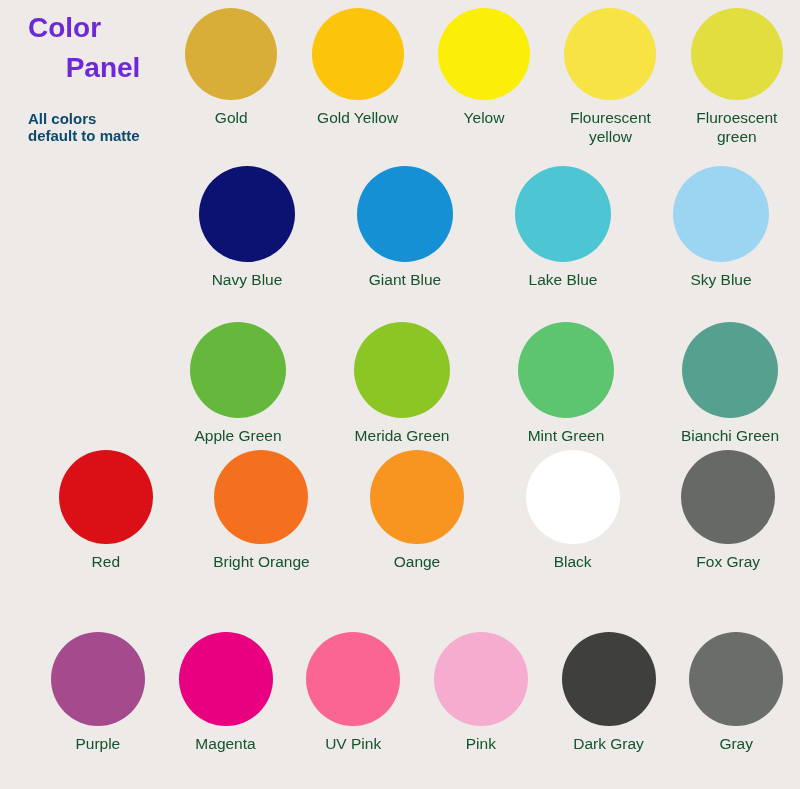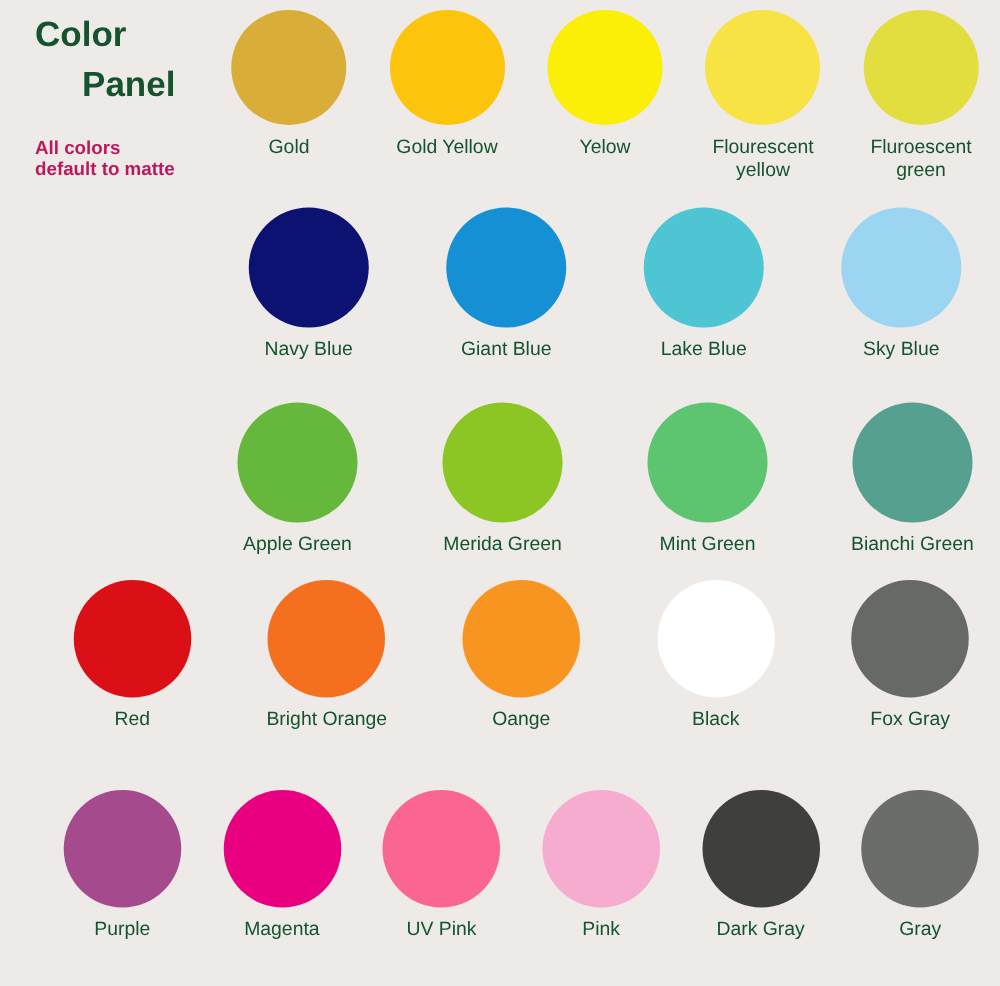--- a/index.html
+++ b/index.html
@@ -24,50 +24,50 @@
   
   .heading {
     position: absolute;
     left: 28px;
     top: 6px;
     width: 150px;
   }
   .heading .title-line {
     font-size: 28px;
     font-weight: bold;
-    color: #14532d;
+    color: #6d28d9;
     letter-spacing: 0px;
     line-height: 1.0;
   }
   .heading .title-line.l1 { margin-top: 8px; }
   .heading .title-line.l2 { margin-top: 12px; text-align: center; }
   .heading .subtitle {
     margin-top: 28px;
     font-size: 15px;
     font-weight: bold;
-    color: #be185d;
+    color: #0c4a6e;
     line-height: 1.15;
     white-space: pre-line;
   }
 
   
   .row {
     position: absolute;
     display: flex;
     align-items: flex-start;
   }
   
   .row.wide { left: 168px; width: 632px; }
   
   .row.full { left: 34px; width: 766px; }
 
   .row.r1 { top: 8px; }
   .row.r2 { top: 166px; }
   .row.r3 { top: 322px; gap: 24px; }
-  .row.r4 { top: 464px; gap: 12px; }
+  .row.r4 { top: 450px; gap: 12px; }
   .row.r5 { top: 632px; }
 
   .swatch {
     display: flex;
     flex-direction: column;
     align-items: center;
     flex: 1 1 0;
   }
   .dot {
     border-radius: 50%;

